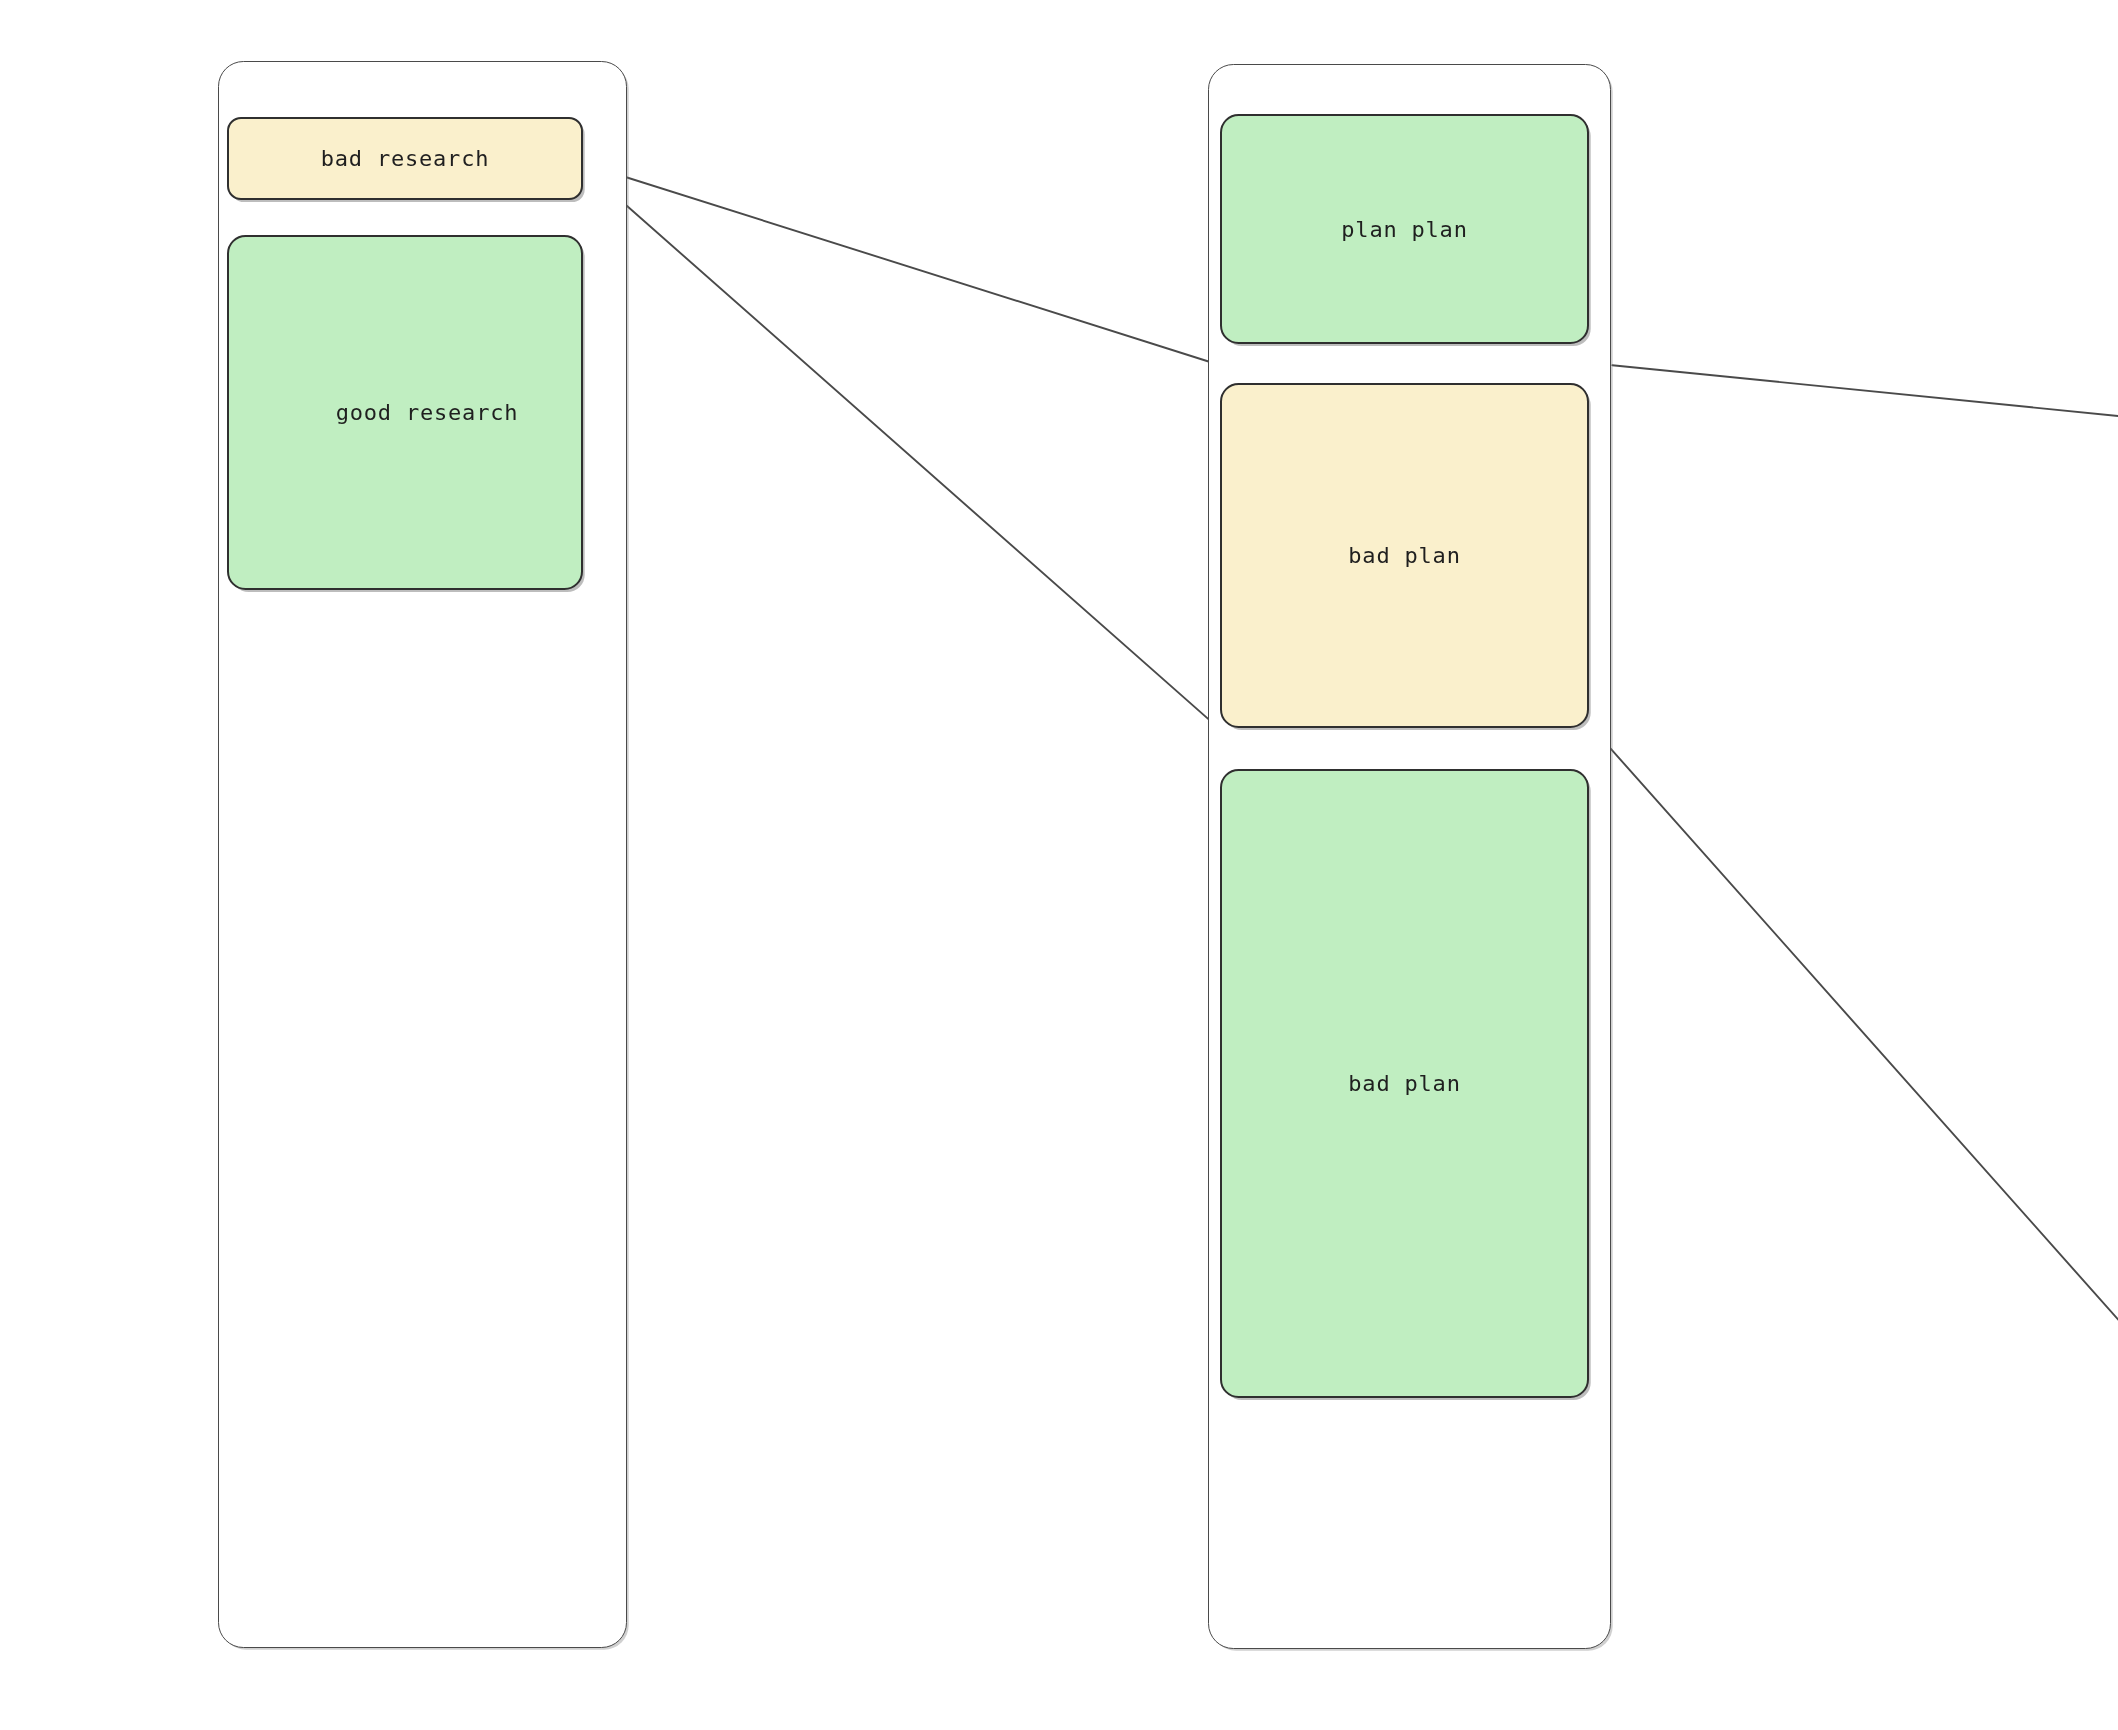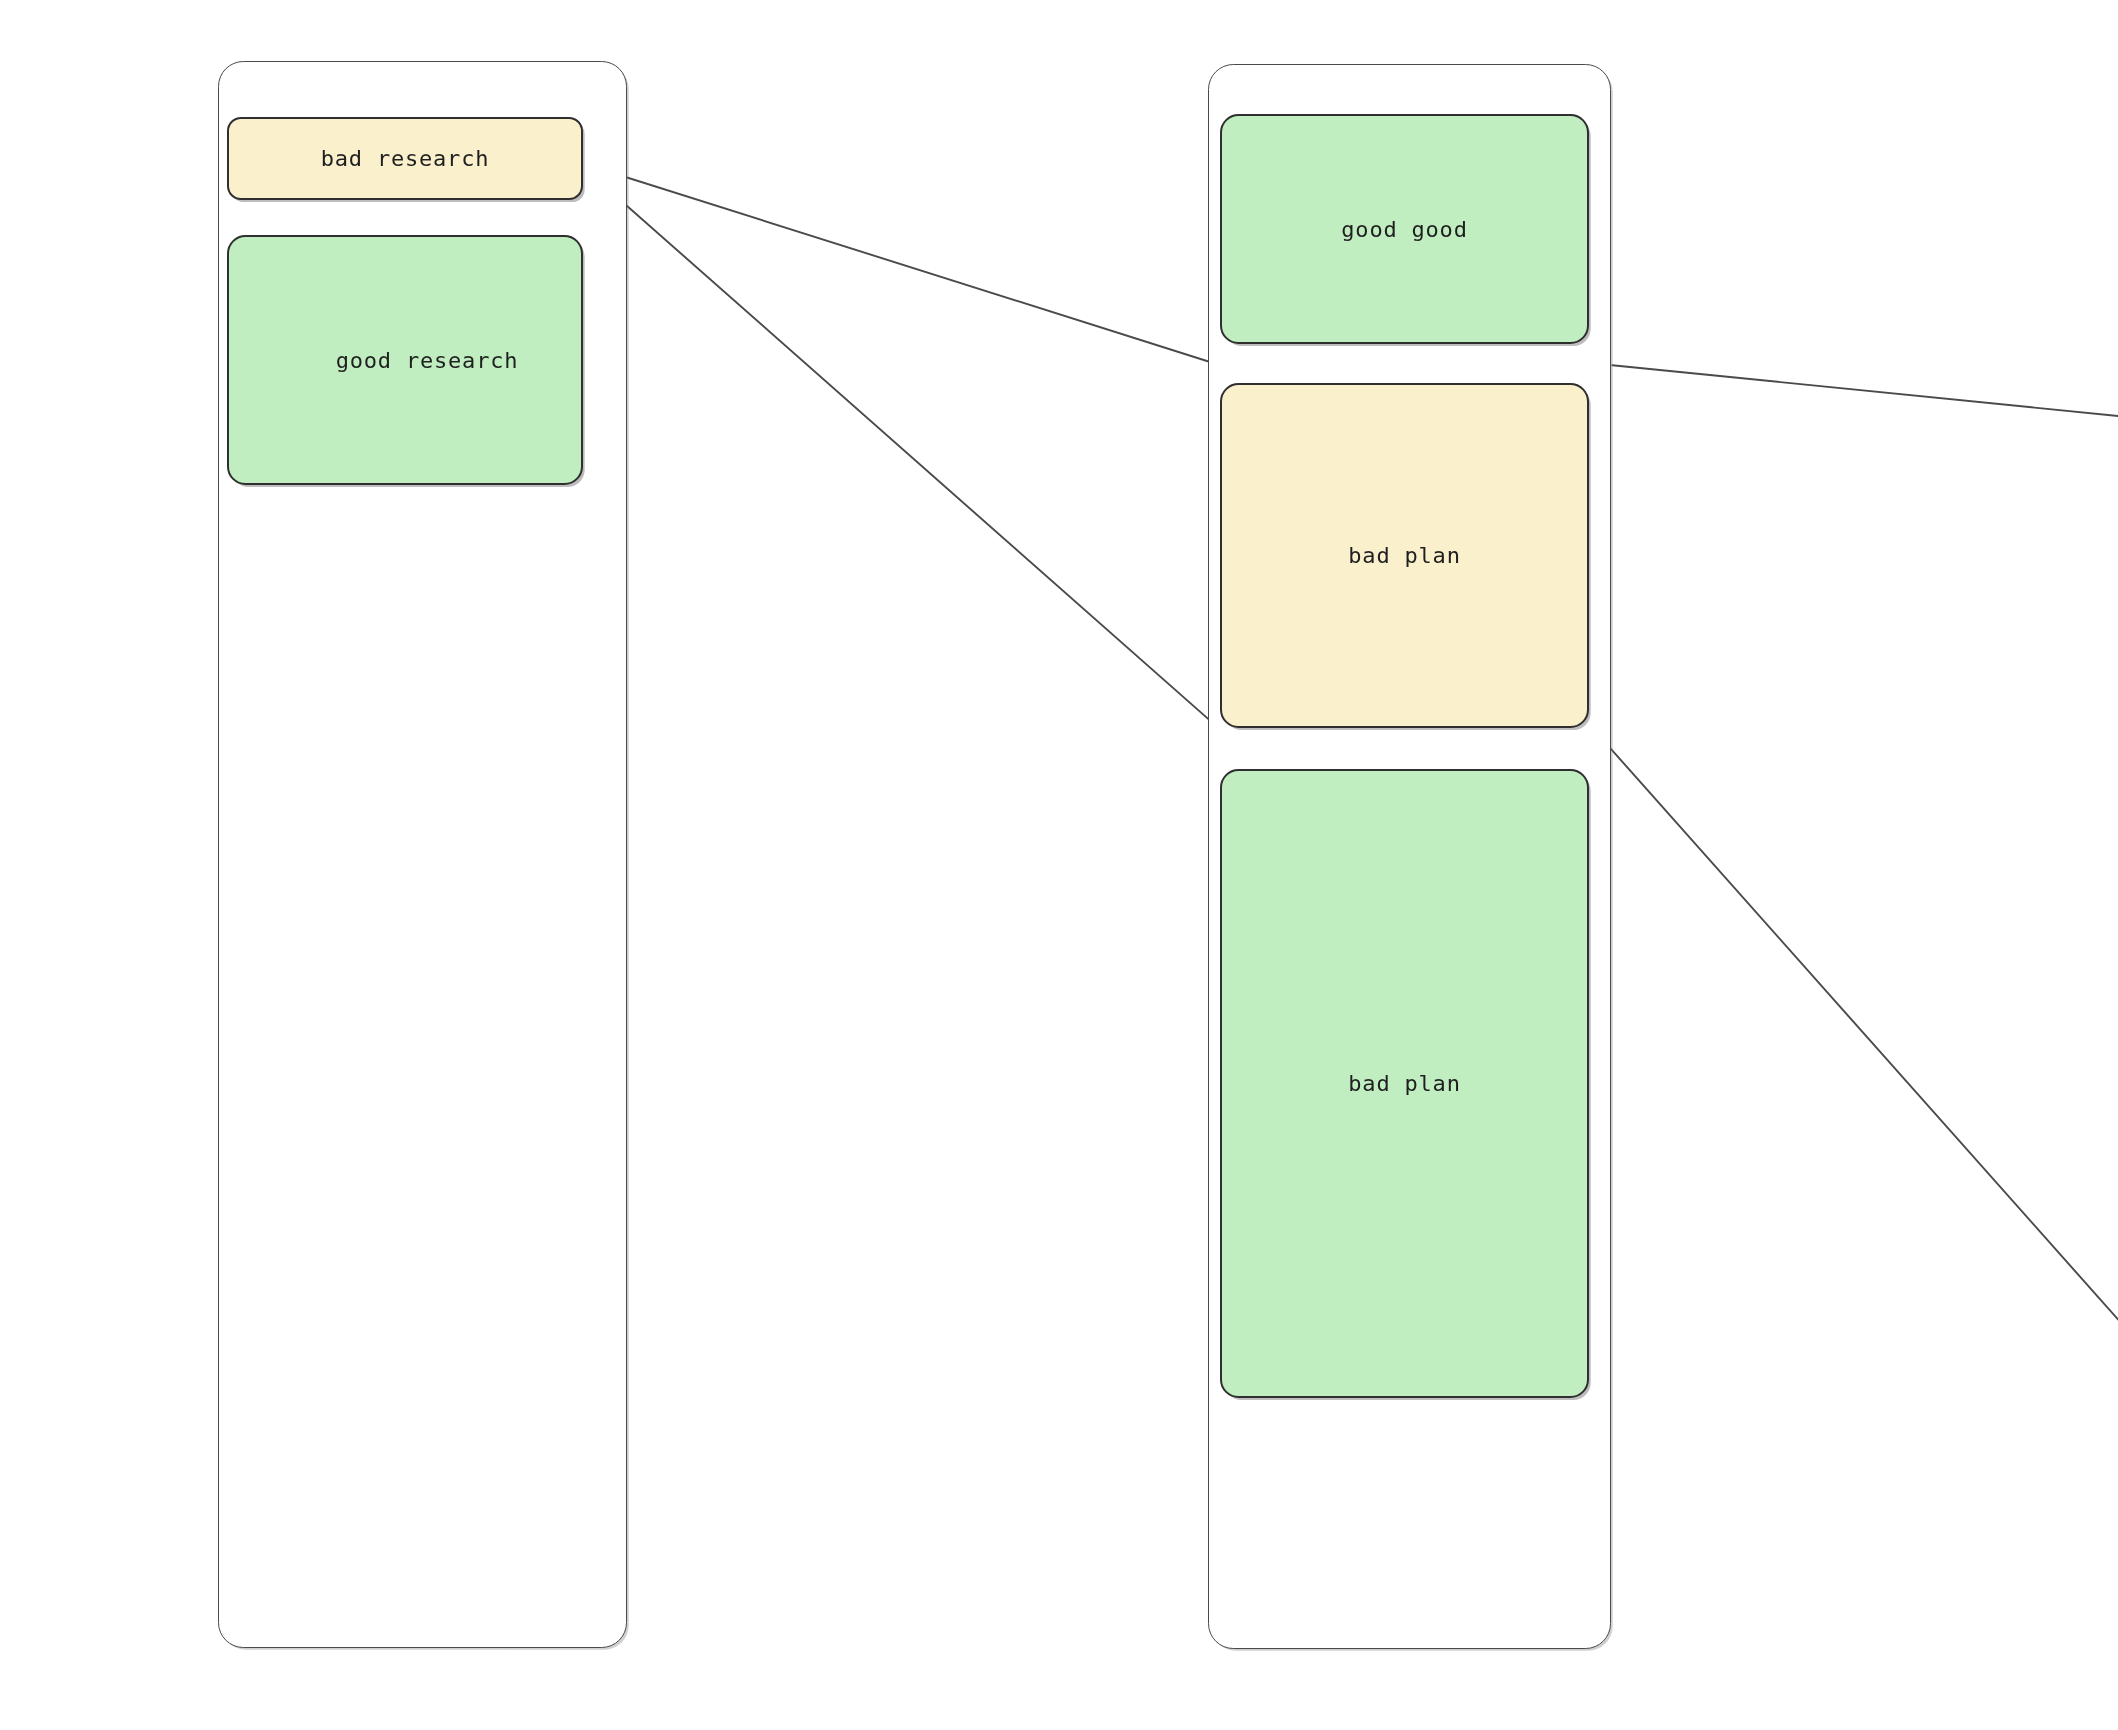--- a/index.html
+++ b/index.html
@@ -70,26 +70,26 @@
       <line x1="1405" y1="420" x2="2880" y2="1722" stroke="#4a4a4a" stroke-width="4.5" stroke-linecap="round"></line>
       <line x1="3805" y1="862" x2="5080" y2="990" stroke="#4a4a4a" stroke-width="4.5" stroke-linecap="round"></line>
       <line x1="3788" y1="1752" x2="5075" y2="3200" stroke="#4a4a4a" stroke-width="4.5" stroke-linecap="round"></line>
     </svg>
 
   <div id="columns-root">
       <div class="column" style="left: 218px; top: 61px; width: 409px; height: 1587px; border-color: rgb(74, 74, 74);"></div>
       <div class="card yellow" style="left: 227px; top: 117px; width: 356px; height: 83px; background: rgb(250, 240, 204); border-color: rgb(47, 47, 47); border-radius: 14px;">
         <span class="card-label">bad research</span>
       </div>
-      <div class="card green" style="left: 227px; top: 235px; width: 356px; height: 250px; background: rgb(192, 238, 193); border-color: rgb(47, 47, 47); padding-left: 44px;">
+      <div class="card green" style="left: 227px; top: 235px; width: 356px; height: 355px; background: rgb(192, 238, 193); border-color: rgb(47, 47, 47); padding-left: 44px;">
         <span class="card-label">good research</span>
       </div>
       <div class="column" style="left: 1208px; top: 64px; width: 403px; height: 1585px; border-color: rgb(74, 74, 74);"></div>
       <div class="card green" style="left: 1220px; top: 114px; width: 369px; height: 230px; background: rgb(192, 238, 193); border-color: rgb(47, 47, 47);">
-        <span class="card-label">good good</span>
+        <span class="card-label">plan plan</span>
       </div>
       <div class="card yellow" style="left: 1220px; top: 383px; width: 369px; height: 345px; background: rgb(250, 240, 204); border-color: rgb(47, 47, 47);">
         <span class="card-label">bad plan</span>
       </div>
       <div class="card green" style="left: 1220px; top: 769px; width: 369px; height: 629px; background: rgb(192, 238, 193); border-color: rgb(47, 47, 47);">
         <span class="card-label">bad plan</span>
       </div>
     </div>
 
 </div>

